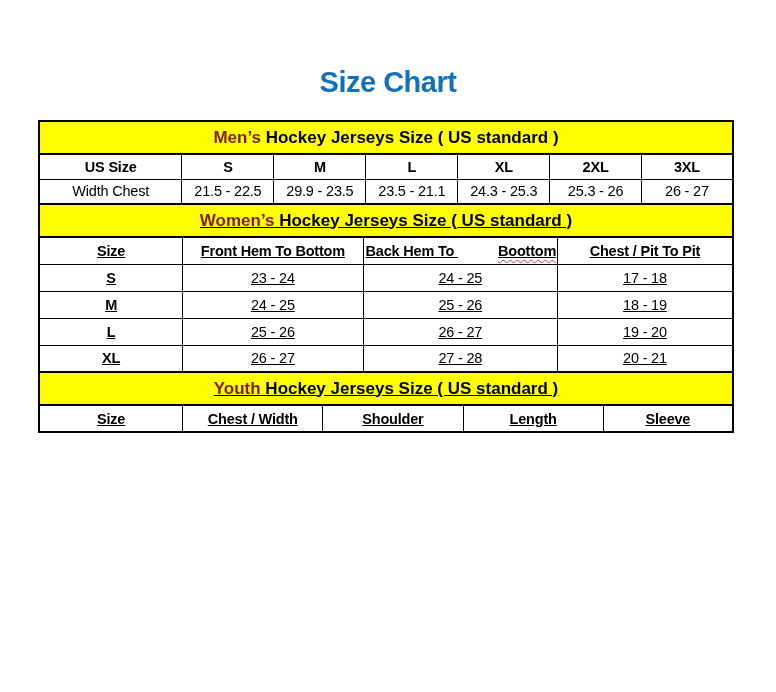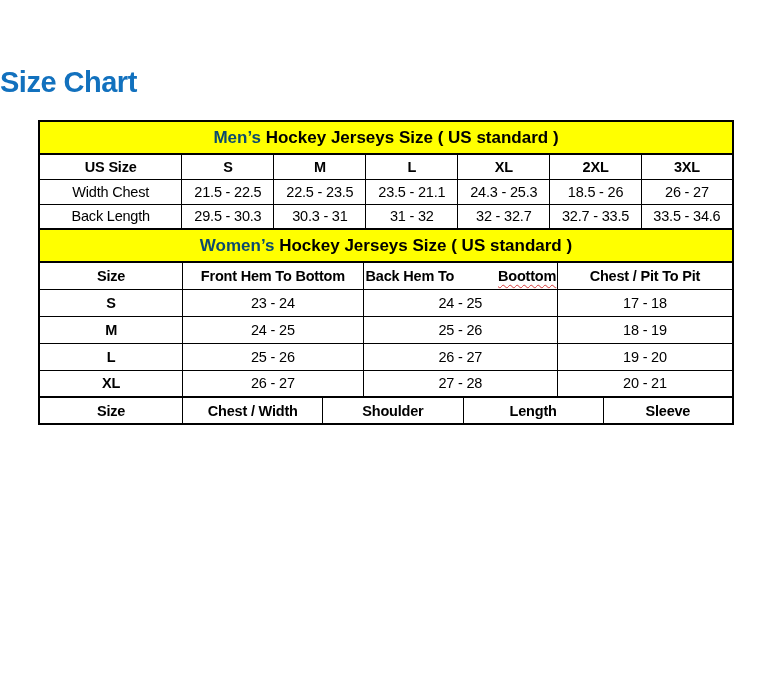--- a/index.html
+++ b/index.html
@@ -12,56 +12,57 @@
   }
   .page {
     position: relative;
     width: 776px; height: 692px;
     background: #ffffff;
     overflow: hidden;
   }
   .title {
     position: absolute;
     top: 66px; left: 0; width: 100%;
+    text-align: center;
     font-size: 29px;
     font-weight: bold;
     letter-spacing: -0.5px;
     color: #1271BE;
   }
   .tables {
     position: absolute;
     left: 38px; top: 120px;
     width: 696px;
   }
   table.size-table {
     border-collapse: collapse;
     width: 100%;
     table-layout: fixed;
     border: 2.5px solid #000;
   }
-  table.size-table + table.size-table { margin-top: -2px; }
+  table.size-table + table.size-table { margin-top: -2px; text-decoration: underline; }
   .size-table td {
     border: 1.5px solid #000;
     text-align: center;
     vertical-align: middle;
     padding: 0 2px;
     font-size: 14.5px;
     letter-spacing: -0.2px;
     white-space: nowrap;
     overflow: hidden;
   }
   .size-table td.banner-cell {
     background: #FFFF00;
     border: 2.5px solid #000;
     font-size: 17px;
     font-weight: bold;
     letter-spacing: 0;
     height: 33px;
   }
-  .banner-highlight { color: #0c4a6e; }
+  .banner-highlight { color: #7f1d1d; }
   .size-table td.header-cell { font-weight: bold; }
   .t0 td.header-cell, .t0 tr.data-row td { height: 25px; text-align: center; }
   .t1 td.header-cell, .t1 tr.data-row td { height: 27px; }
   .t2 td.header-cell, .t2 tr.data-row td { height: 27px; }
   tr.data-row.first-col-bold td:first-child { font-weight: bold; }
   .wavy {
     text-decoration-line: underline;
     text-decoration-style: wavy;
     text-decoration-color: #D43A3A;
     text-decoration-thickness: 1px;
@@ -94,34 +95,25 @@
             <td class="header-cell">S</td>
             <td class="header-cell">M</td>
             <td class="header-cell">L</td>
             <td class="header-cell">XL</td>
             <td class="header-cell">2XL</td>
             <td class="header-cell">3XL</td>
           </tr>
           <tr class="data-row">
             <td>Width Chest</td>
             <td>21.5 - 22.5</td>
-            <td>22.5 - 23.5</td>
+            <td>29.9 - 23.5</td>
             <td>23.5 - 21.1</td>
             <td>24.3 - 25.3</td>
-            <td>18.5 - 26</td>
+            <td>25.3 - 26</td>
             <td>26 - 27</td>
-          </tr>
-          <tr class="data-row">
-            <td>Back Length</td>
-            <td>29.5 - 30.3</td>
-            <td>30.3 - 31</td>
-            <td>31 - 32</td>
-            <td>32 - 32.7</td>
-            <td>32.7 - 33.5</td>
-            <td>33.5 - 34.6</td>
           </tr>
         </tbody>
       </table>
     <table class="size-table t1">
         <colgroup>
           <col style="width: 20.7%;">
           <col style="width: 26%;">
           <col style="width: 28%;">
           <col style="width: 25.3%;">
         </colgroup>
@@ -164,20 +156,23 @@
     <table class="size-table t2">
         <colgroup>
           <col style="width: 20.7%;">
           <col style="width: 20.2%;">
           <col style="width: 20.2%;">
           <col style="width: 20.2%;">
           <col style="width: 18.7%;">
         </colgroup>
         <tbody>
           <tr>
+            <td colspan="5" class="banner-cell"><span class="banner-highlight">Youth</span> Hockey Jerseys Size ( US standard )</td>
+          </tr>
+          <tr>
             <td class="header-cell">Size</td>
             <td class="header-cell">Chest / Width</td>
             <td class="header-cell">Shoulder</td>
             <td class="header-cell">Length</td>
             <td class="header-cell">Sleeve</td>
           </tr>
         </tbody>
       </table>
   </div>
 </div>

